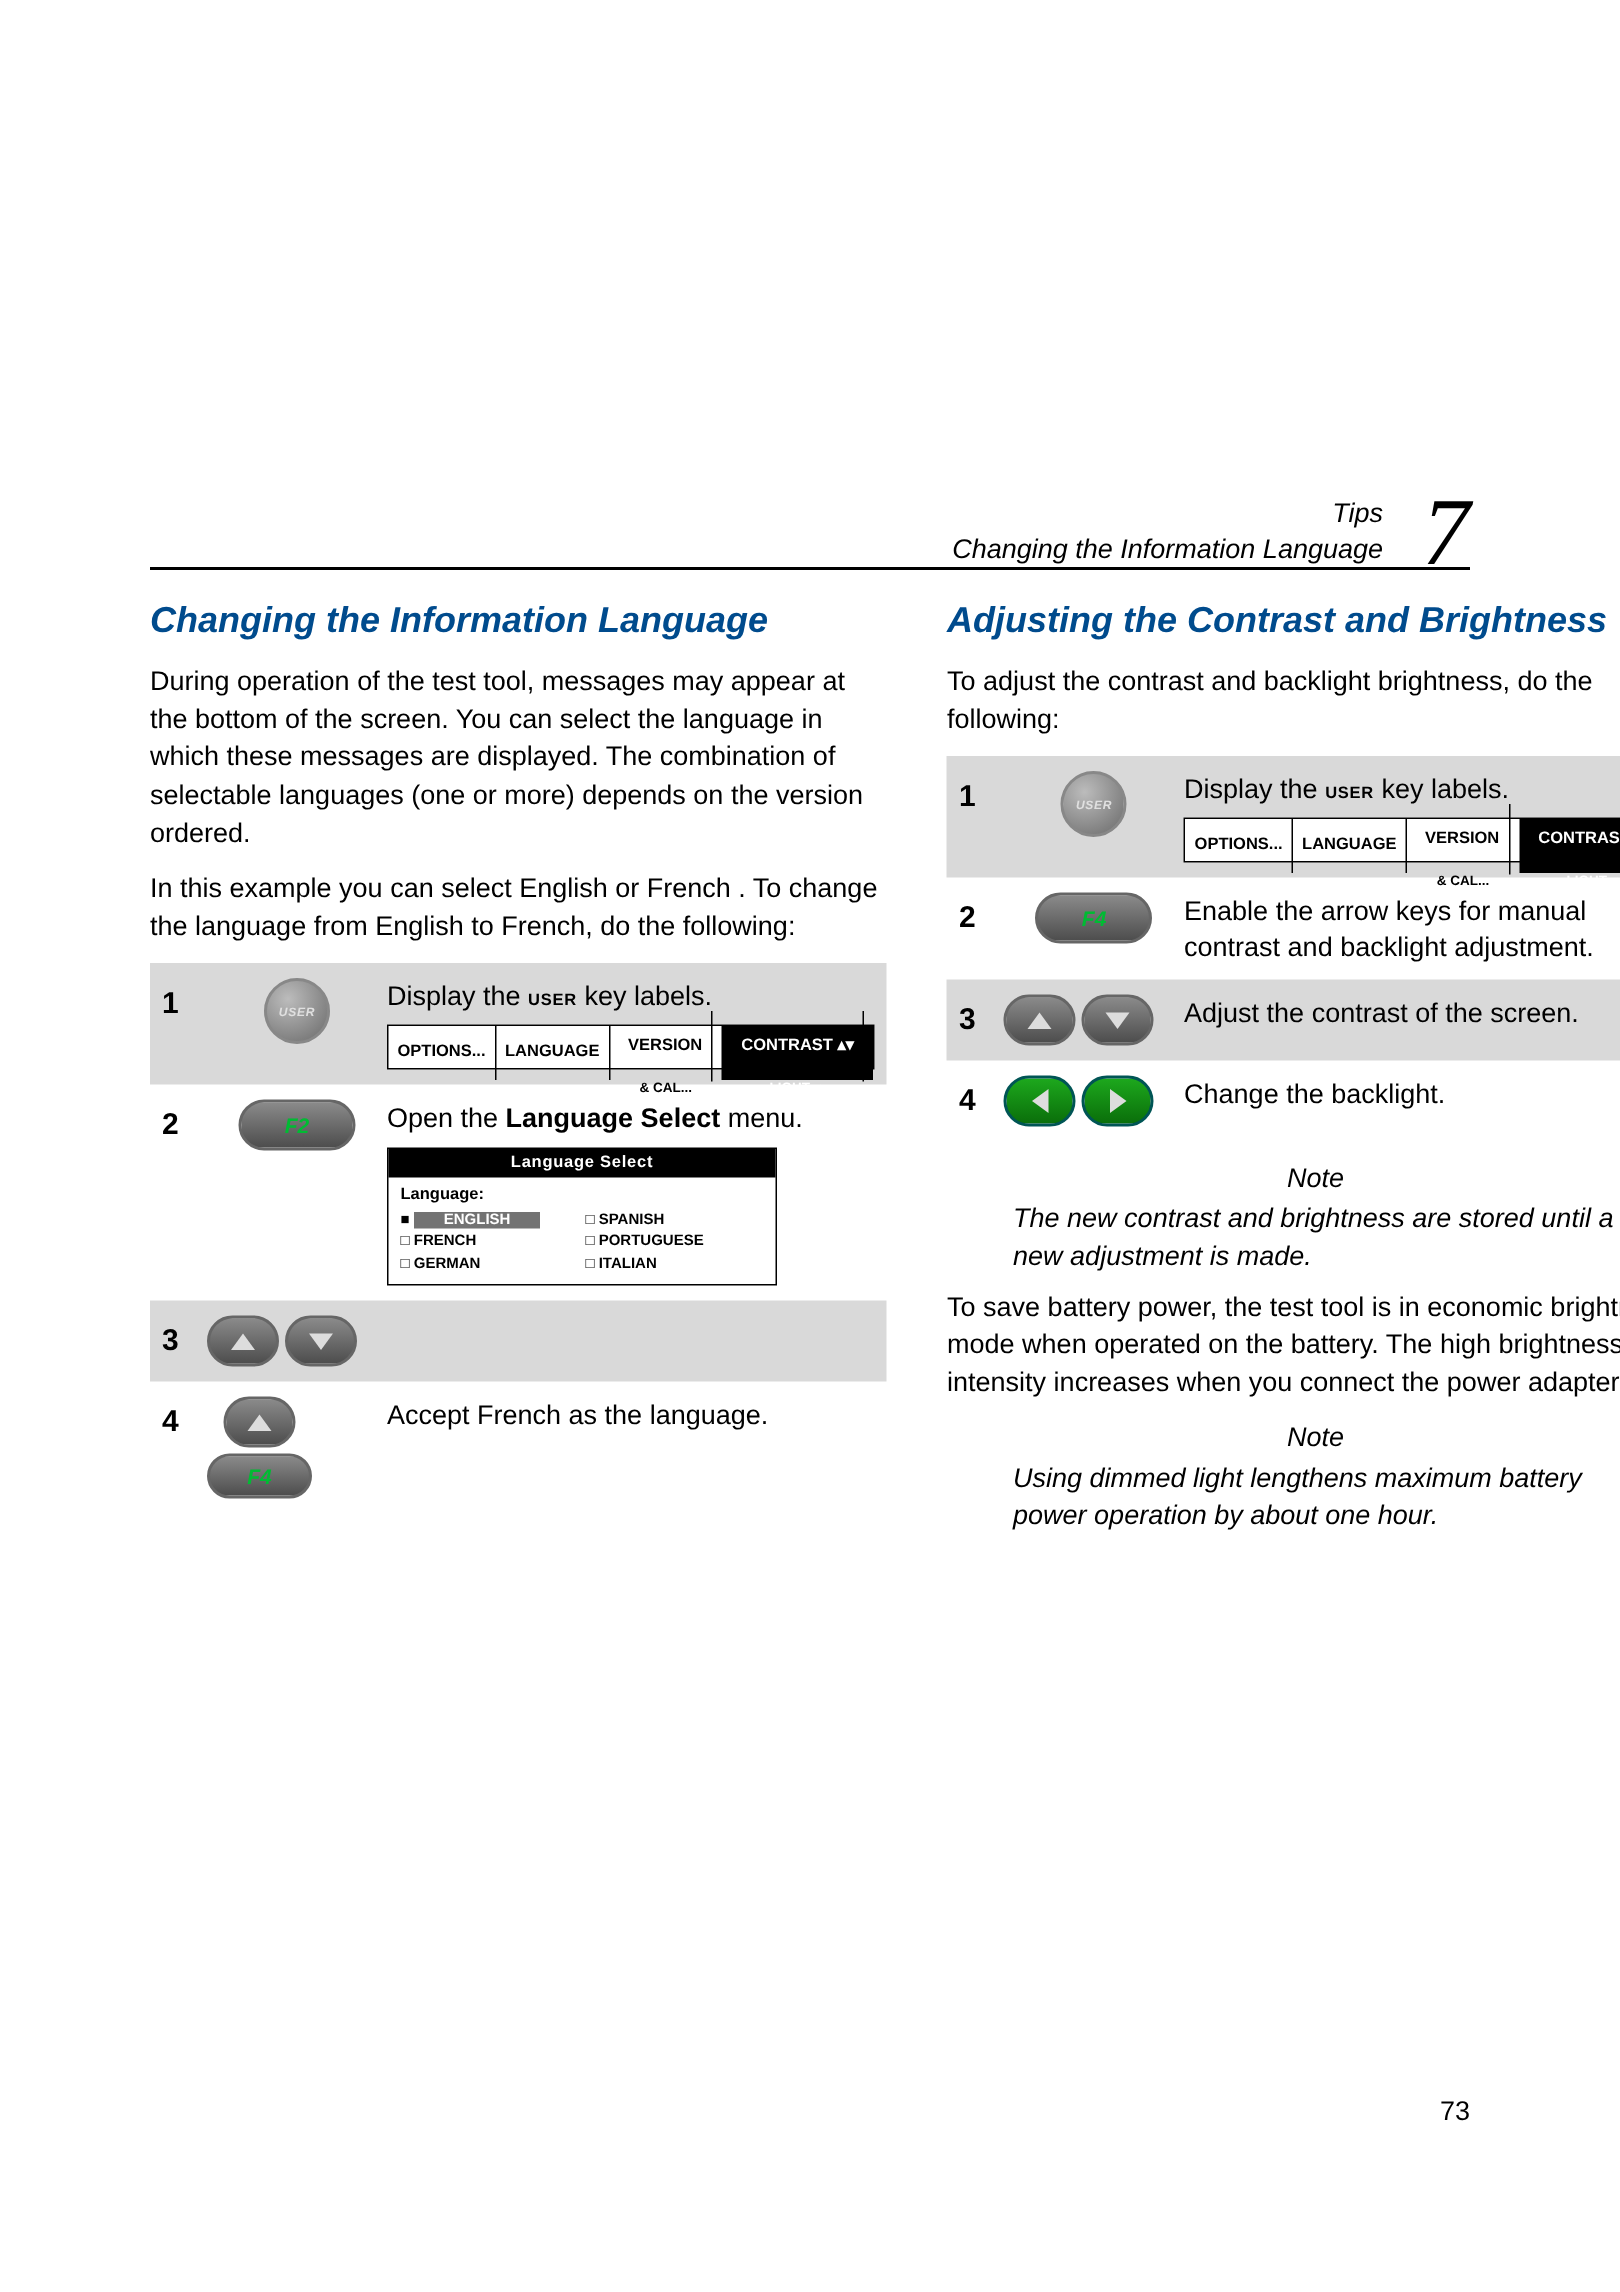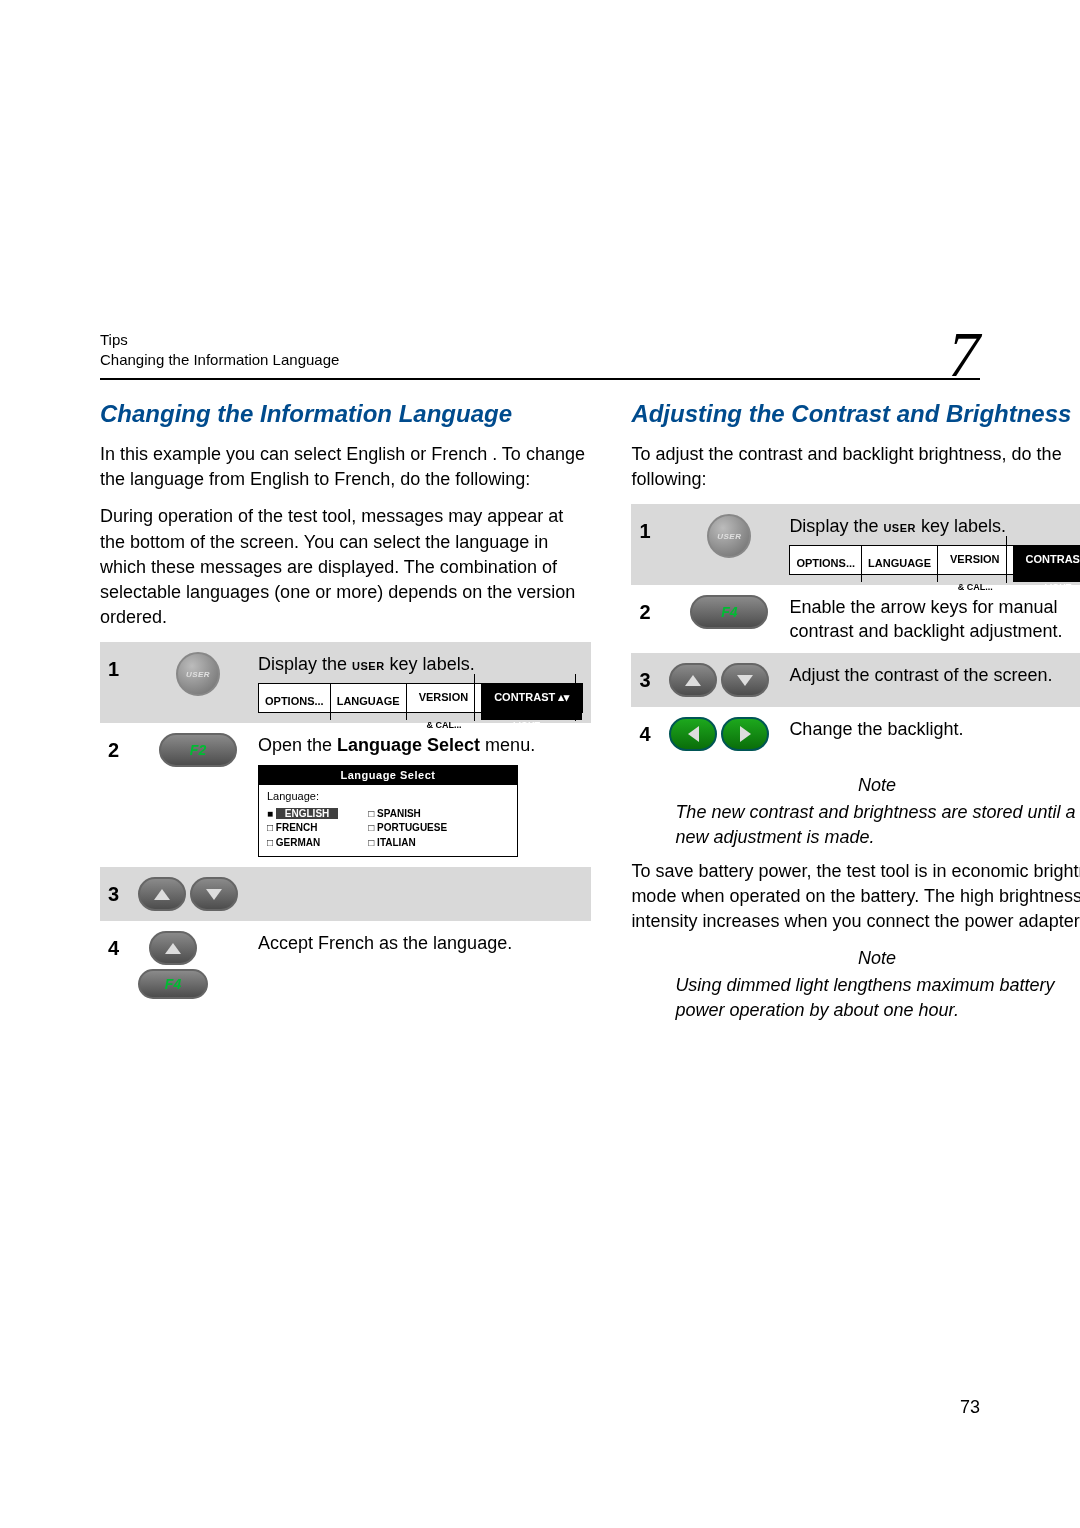--- a/index.html
+++ b/index.html
@@ -1,19 +1,19 @@
 <!DOCTYPE html>
 <html><head>
 <meta charset="utf-8">
 <style>
   * { box-sizing: border-box; margin: 0; padding: 0; }
   html, body { width: 1080px; height: 1528px; background: #fff; font-family: Arial, Helvetica, sans-serif; color: #000; }
   .page { width: 1080px; height: 1528px; position: relative; padding: 330px 100px 0 100px; }
   .header { position: absolute; top: 330px; right: 100px; left: 100px; }
-  .header-text { text-align: left; font-size: 15px; line-height: 1.35; }
+  .header-text { text-align: right; font-style: italic; font-size: 18px; line-height: 1.35; }
   .chapter-num { position: absolute; right: 100px; top: 318px; font-size: 64px; font-style: italic; font-weight: normal; font-family: "Times New Roman", serif; }
   .hr { position: absolute; top: 378px; left: 100px; right: 100px; border-top: 2px solid #000; }
   .columns { display: flex; gap: 40px; margin-top: 70px; }
   .col { flex: 1; }
   h2.section { font-size: 24px; font-weight: bold; font-style: italic; color: #004b8d; margin-bottom: 14px; }
   p { font-size: 18px; line-height: 1.4; margin-bottom: 12px; }
   .steps { width: 100%; }
   .step { display: flex; align-items: flex-start; padding: 10px 8px; }
   .step.shade { background: #d9d9d9; }
   .stepnum { width: 30px; font-weight: bold; font-size: 20px; flex-shrink: 0; padding-top: 6px; }
@@ -21,24 +21,24 @@
   .keycol.center { justify-content: center; }
   .desc { flex: 1; font-size: 18px; line-height: 1.35; }
   .softkeys { display: inline-flex; border: 1.5px solid #000; margin-top: 6px; background: #fff; height: 30px; }
   .softkeys span { border-right: 1.5px solid #000; padding: 18px 6px; font-family: Arial, sans-serif; font-weight: bold; font-size: 11px; display: flex; flex-direction: column; justify-content: center; align-items: center; white-space: nowrap; text-align: center; line-height: 1; }
   .softkeys span:last-child { border-right: none; }
   .softkeys span.inv { background: #000; color: #fff; }
   .softkeys span small { font-weight: bold; font-size: 9px; display: block; }
   .langmenu { border: 1.5px solid #000; margin-top: 8px; background: #fff; width: 260px; font-family: Arial; }
   .langmenu .titlebar { background: #000; color: #fff; text-align: center; font-size: 11px; font-weight: bold; padding: 2px 0; letter-spacing: 0.5px; }
   .langmenu .body { padding: 4px 8px 6px; }
-  .langmenu .lbl { font-size: 11px; font-weight: normal; margin-bottom: 2px; }
+  .langmenu .lbl { font-size: 11px; font-weight: bold; margin-bottom: 2px; }
   .langmenu .opts { display: flex; gap: 30px; font-size: 10px; font-weight: bold; }
   .langmenu .optcol div { margin: 1px 0; white-space: nowrap; }
-  .sel { background: #404040; color: #fff; padding: 0 9px; }
+  .sel { background: #737373; color: #fff; padding: 0 20px; }
   
   .key { display: inline-flex; align-items: center; justify-content: center; }
   .key-user { width: 44px; height: 44px; border: 2px solid #888; border-radius: 50%; background: radial-gradient(circle at 35% 30%, #bcbcbc, #6a6a6a); position: relative; }
   .key-user::after { content: attr(data-label); color: #e0e0e0; font-size: 8px; font-weight: bold; letter-spacing: 0.5px; }
   .key-fn { width: 78px; height: 34px; border: 2px solid #666; border-radius: 17px; background: linear-gradient(#8a8a8a, #4d4d4d); color: #0b3; font-size: 14px; font-weight: bold; display: flex; align-items: center; justify-content: center; }
   .key-fn span { color: #0b3; }
   .arrow-oval { width: 48px; height: 34px; border: 2px solid #666; border-radius: 18px; background: linear-gradient(#8a8a8a, #4d4d4d); display: flex; align-items: center; justify-content: center; }
   .arrow-oval.green { background: linear-gradient(#1da81d, #0a6e0a); border-color: #055; }
   .tri { width: 0; height: 0; }
   .tri.up { border-left: 8px solid transparent; border-right: 8px solid transparent; border-bottom: 11px solid #ddd; }
@@ -63,22 +63,22 @@
       <div>Changing the Information Language</div>
     </div>
   </div>
   <div class="chapter-num">7</div>
   <div class="hr"></div>
 
   <div class="columns">
 
     <div class="col">
       <h2 class="section">Changing the Information Language</h2>
+      <p>During operation of the test tool, messages may appear at the bottom of the screen. You can select the language in which these messages are displayed. The combination of selectable languages (one or more) depends on the version ordered.</p>
       <p>In this example you can select English or French . To change the language from English to French, do the following:</p>
-      <p>During operation of the test tool, messages may appear at the bottom of the screen. You can select the language in which these messages are displayed. The combination of selectable languages (one or more) depends on the version ordered.</p>
 
       <div class="steps">
 
         <div class="step shade">
           <div class="stepnum">1</div>
           <div class="keycol center">
             <span class="key key-user" data-label="USER"></span>
           </div>
           <div class="desc">
             <span>Display the </span><span class="smallcaps">USER</span><span> key labels.</span>

